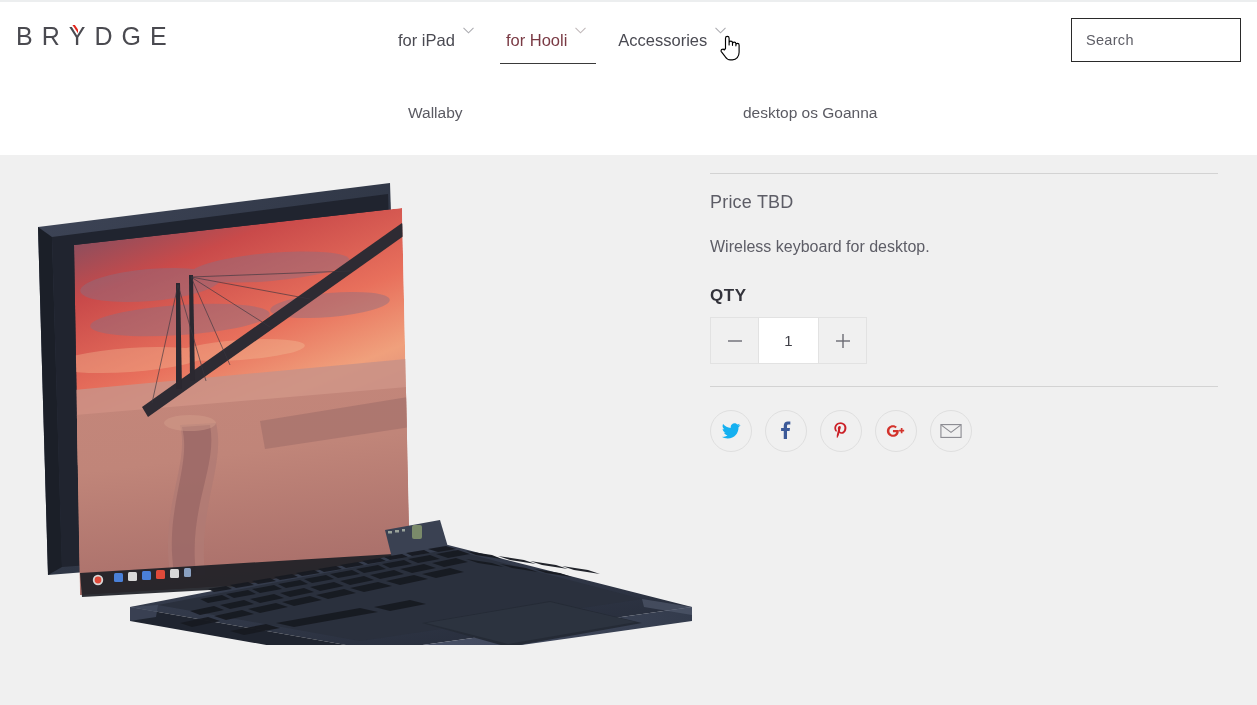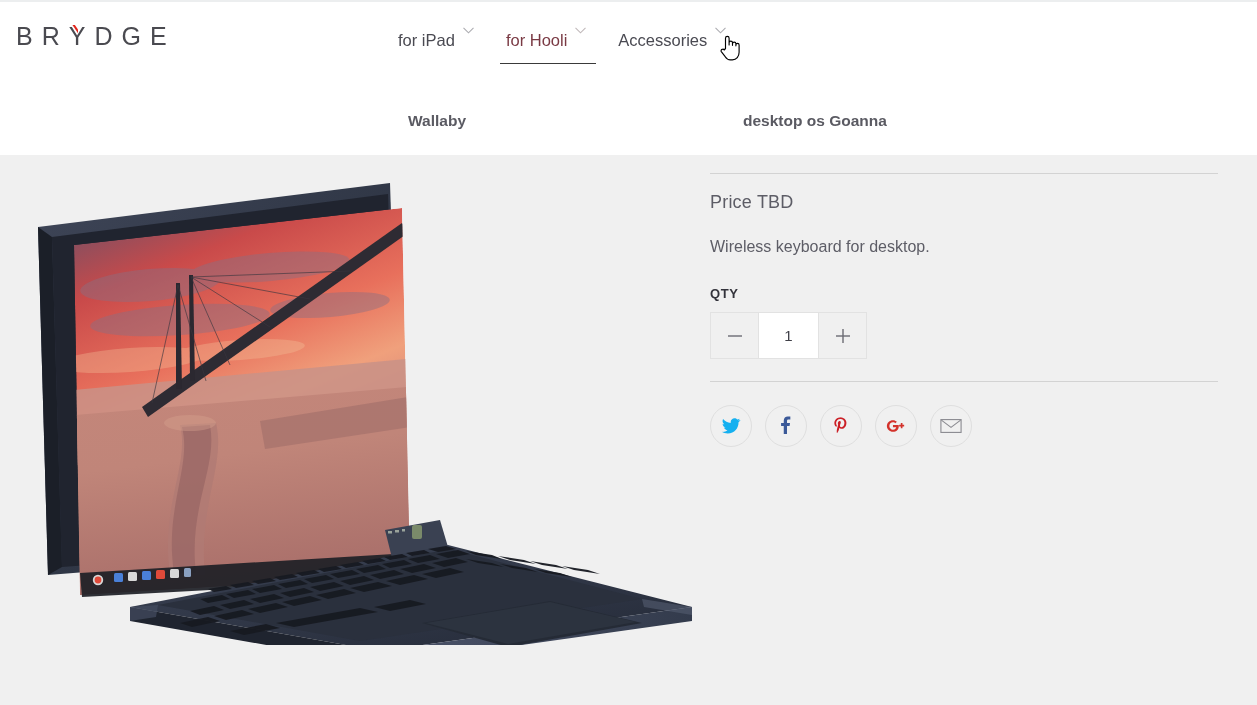--- a/index.html
+++ b/index.html
@@ -94,24 +94,23 @@
     display: inline-block;
     width: 11px; height: 7px;
     position: relative;
     top: 1px;
     opacity: .62;
   }
   .chev svg { display: block; }
 
   .subnav {
     position: absolute;
-    top: 104px; left: 0;
+    top: 96px; left: 0;
     width: 1257px;
     height: 40px;
-    font-weight: bold;
   }
   .subnav-item {
     position: absolute;
     font-size: 15.5px;
     color: #5a5a62;
     cursor: pointer;
     white-space: nowrap;
   }
   .subnav-item.wallaby { left: 408px; top: 6px; }
   .subnav-item.goanna  { left: 743px; top: 6px; }
@@ -178,21 +177,21 @@
     font-weight: 400;
     letter-spacing: .2px;
   }
   .desc {
     margin-top: 25px;
     font-size: 16px;
     color: #5d5d66;
   }
   .qty-label {
     margin-top: 30px;
-    font-size: 13px;
+    font-size: 17px;
     font-weight: bold;
     color: #33333b;
     letter-spacing: .6px;
   }
   .stepper {
     margin-top: 11px;
     display: flex;
     width: 157px; height: 47px;
     border: 1px solid #e2e2e2;
     background: #f0f0f0;
@@ -299,20 +298,24 @@
         </span>
       </div>
 
     </nav>
 
     <div class="subnav">
       <div class="subnav-item wallaby">Wallaby</div>
       <div class="subnav-item goanna">desktop os Goanna</div>
     </div>
 
+    <div class="searchbox">
+      <input type="text" placeholder="Search" style="">
+
+    </div>
 
   </div>
 
   <div class="main">
 
     <div class="gallery">
       <div class="laptop-wrap">
         <svg class="laptop-svg" viewBox="0 0 670 470">
           <defs>
             <linearGradient id="skyg" x1="0" y1="0" x2="0.35" y2="1">

